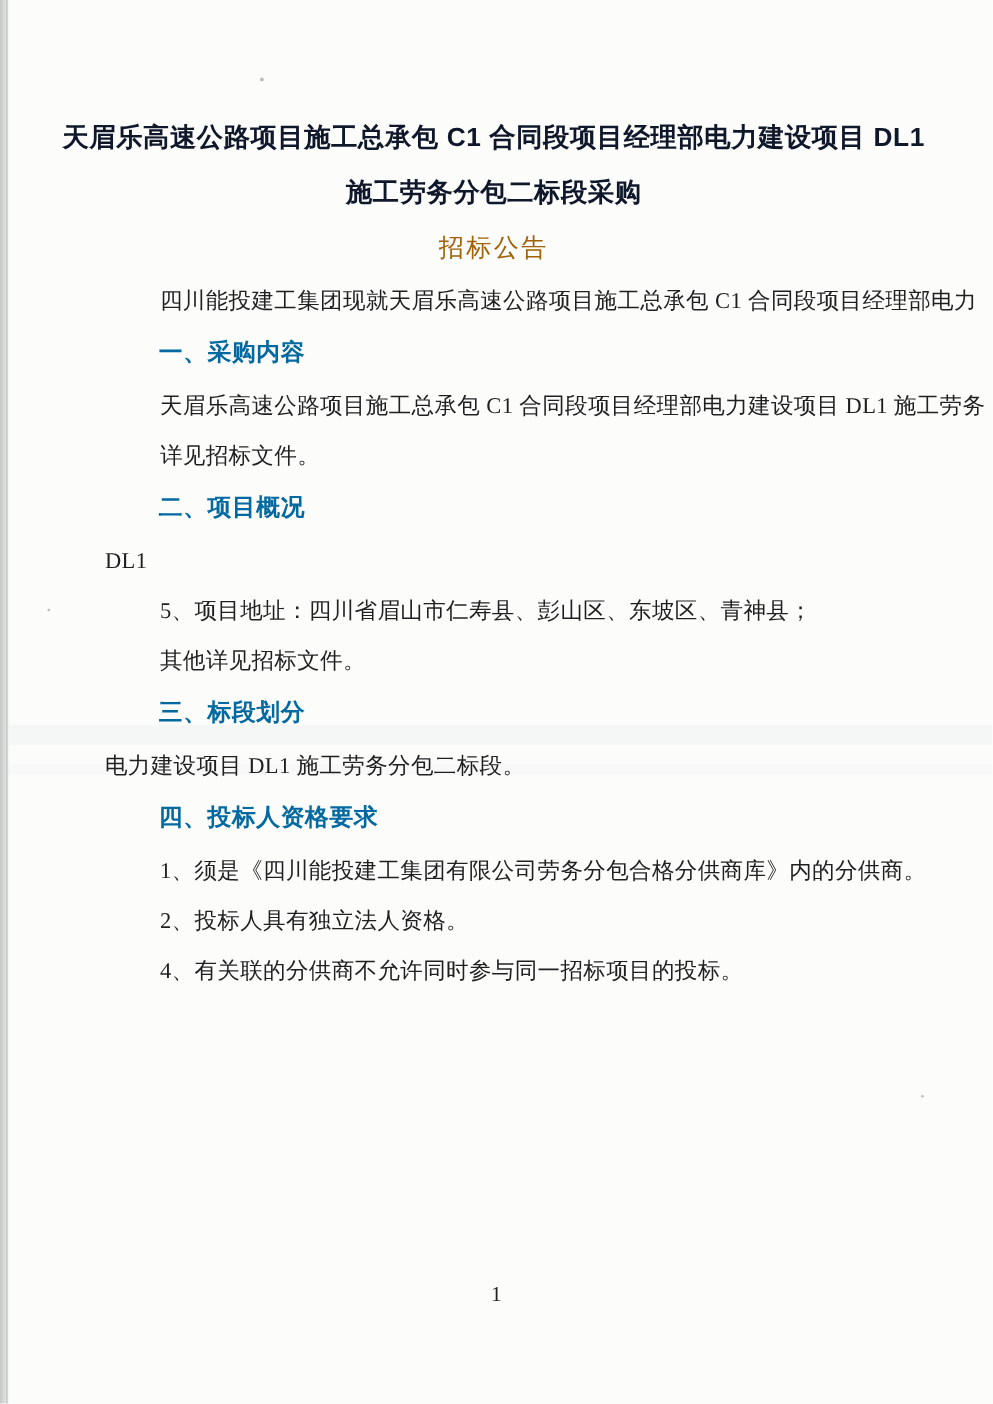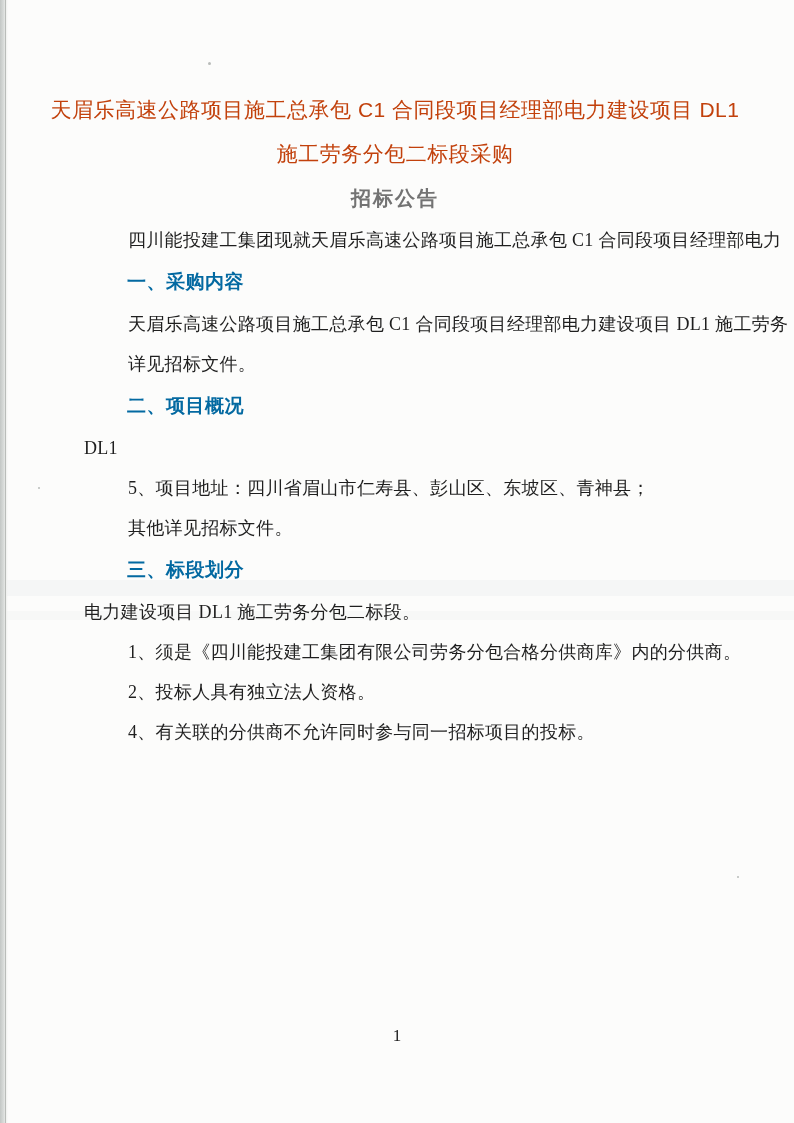--- a/index.html
+++ b/index.html
@@ -60,37 +60,37 @@
     z-index: 5;
     color: var(--ink, #1f1f1f);
   }
 
   .title-line {
     height: 44px;
     display: flex;
     align-items: center;
     justify-content: center;
     font-family: "Liberation Sans", "DejaVu Sans", sans-serif;
-    font-weight: normal;
+    font-weight: bold;
     font-size: 21px;
     letter-spacing: 0.5px;
-    color: #c2410c;
+    color: #0f172a;
     white-space: nowrap;
   }
 
   .notice-type {
     height: 44px;
     display: flex;
     align-items: center;
     justify-content: center;
     font-family: "Liberation Sans", "DejaVu Sans", sans-serif;
-    font-weight: bold;
+    font-weight: normal;
     font-size: 20px;
     letter-spacing: 2px;
-    color: #737373;
+    color: #a16207;
   }
 
   .line {
     height: 40px;
     display: flex;
     align-items: center;
     font-size: 18px;
     letter-spacing: 0.3px;
     color: var(--ink, #1f1f1f);
     white-space: nowrap;
@@ -145,20 +145,21 @@
     <div class="line indent">详见招标文件。</div>
 
     <div class="heading">二、项目概况</div>
     <div class="line">DL1</div>
     <div class="line indent">5、项目地址：四川省眉山市仁寿县、彭山区、东坡区、青神县；</div>
     <div class="line indent">其他详见招标文件。</div>
 
     <div class="heading">三、标段划分</div>
     <div class="line">电力建设项目 DL1 施工劳务分包二标段。</div>
 
+    <div class="heading">四、投标人资格要求</div>
     <div class="line indent">1、须是《四川能投建工集团有限公司劳务分包合格分供商库》内的分供商。</div>
     <div class="line indent">2、投标人具有独立法人资格。</div>
     <div class="line indent">4、有关联的分供商不允许同时参与同一招标项目的投标。</div>
 
   </div>
 
   <div class="page-number">1</div>
 
 </div>
 

